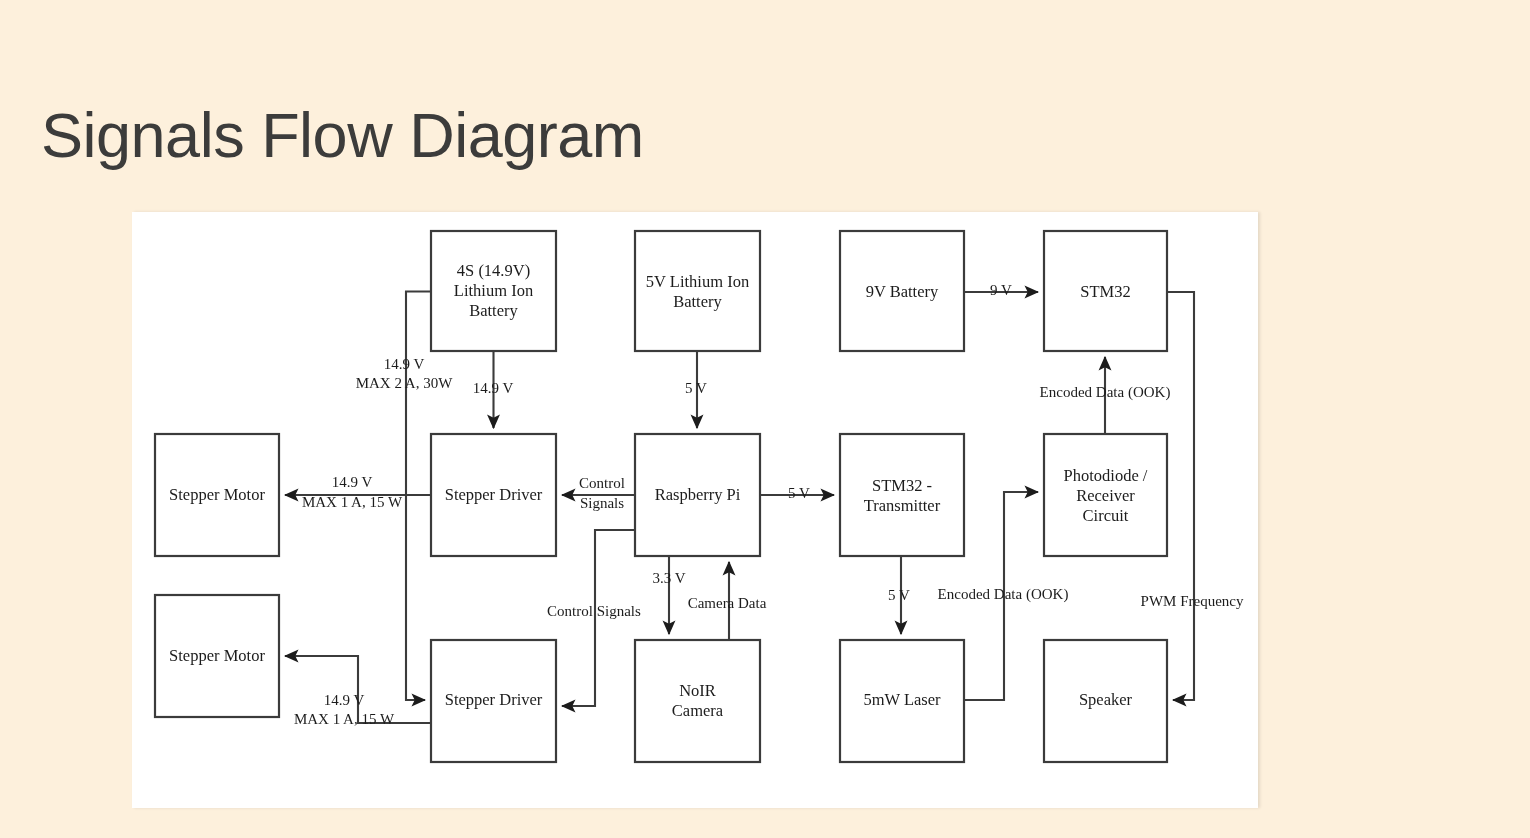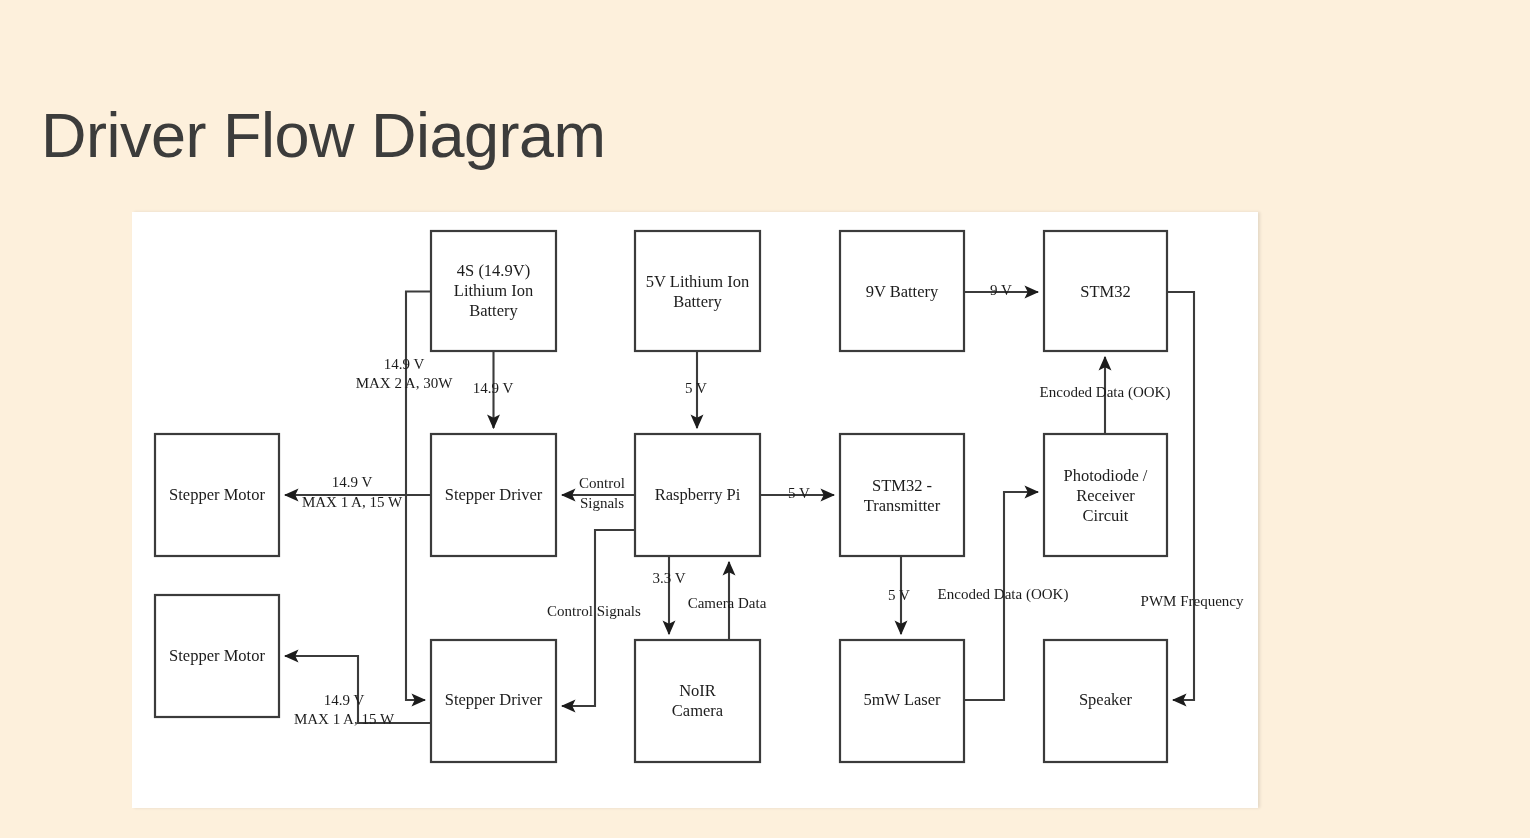--- a/index.html
+++ b/index.html
@@ -60,21 +60,21 @@
     font-family: "Liberation Serif", serif;
     font-size: 15px;
     fill: #1c1c1c;
     text-anchor: middle;
     dominant-baseline: middle;
   }
 </style>
 </head>
 <body>
 
-<h1 id="page-title">Driver Flow Diagram</h1>
+<h1 id="page-title">Signals Flow Diagram</h1>
 
 <div id="diagram-canvas">
   <svg id="diagram-svg" viewBox="132 212 1126 596">
     <defs>
       <marker id="arrow" viewBox="0 0 10 10" refX="9.2" refY="5" markerWidth="7" markerHeight="7" orient="auto-start-reverse">
         <path d="M 0 0.6 L 10 5 L 0 9.4 L 2.2 5 Z" fill="#1c1c1c"></path>
       </marker>
     </defs>
 
     <g>

